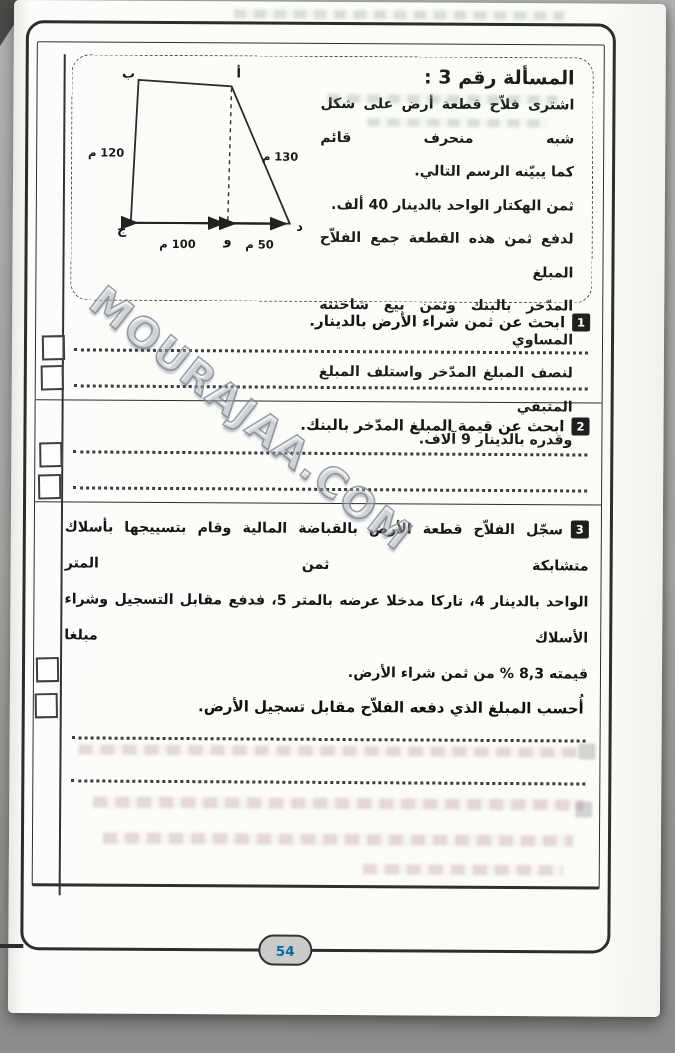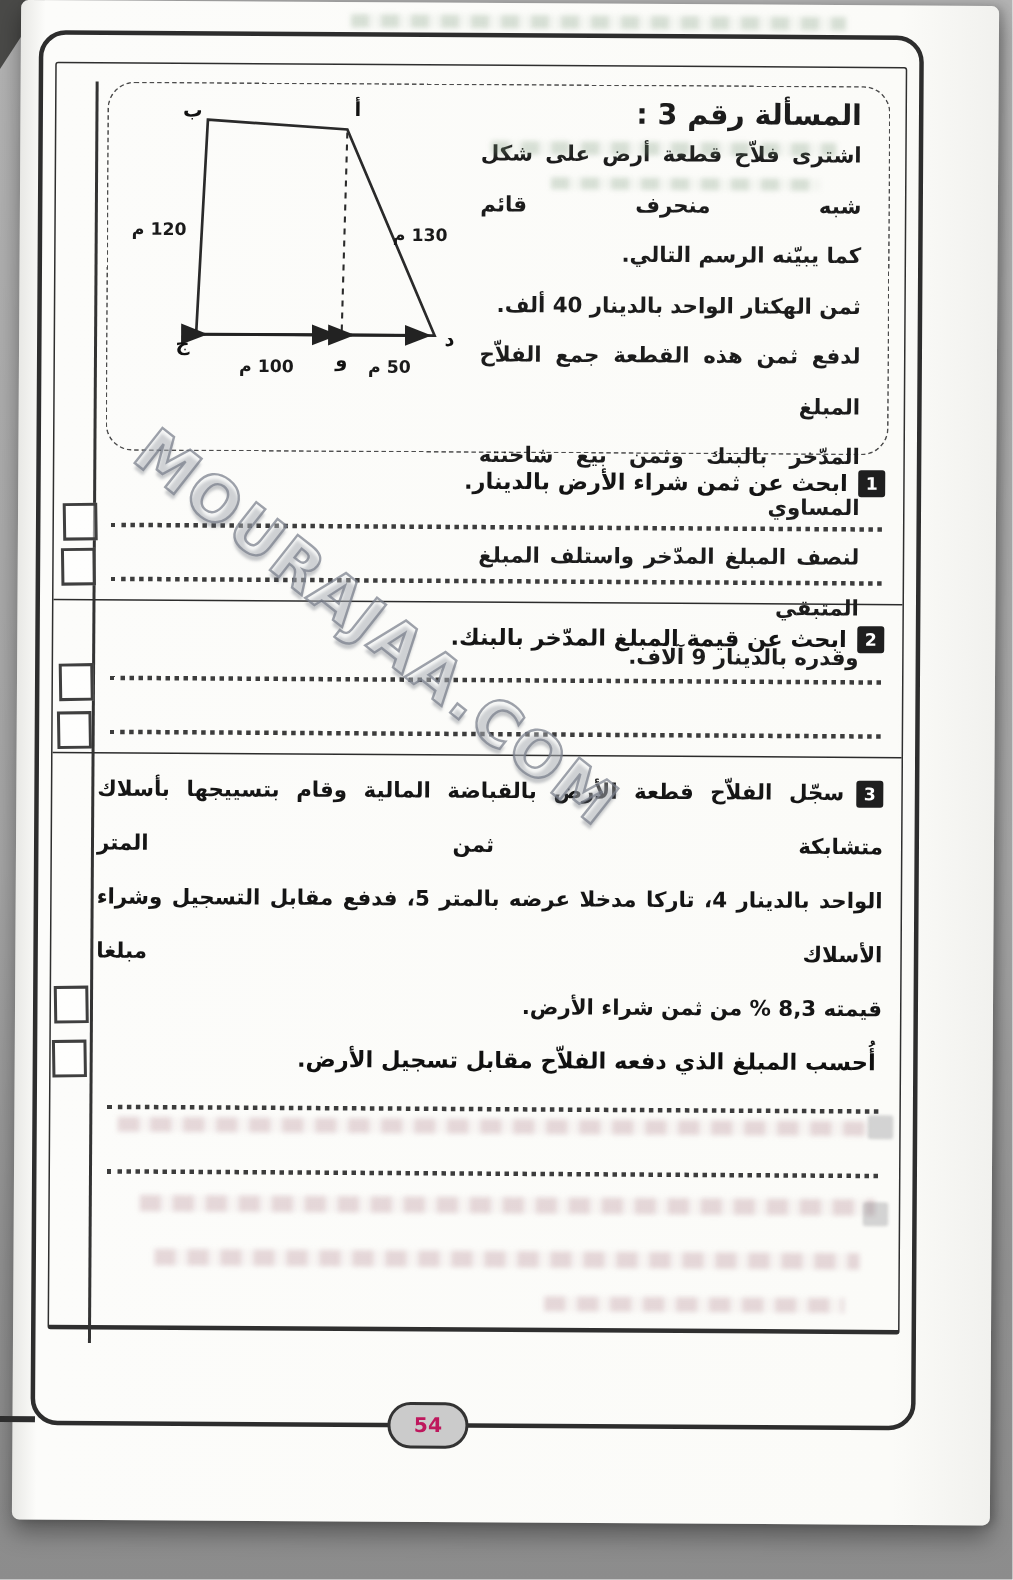--- a/index.html
+++ b/index.html
@@ -66,21 +66,21 @@
   .watermark{
     position:absolute;left:98px;top:276px;z-index:6;pointer-events:none;
     transform:rotate(38deg);transform-origin:0 0;
     font-size:41px;font-weight:800;letter-spacing:2px;white-space:nowrap;
     color:rgba(235,237,240,.28);-webkit-text-stroke:1.6px rgba(120,126,138,.72);
     text-shadow:2px 3px 2px rgba(95,100,112,.35);
   }
   
   .pill{position:absolute;left:250px;top:933px;width:54px;height:31px;z-index:3;
     background:#cbcbcb;border:2.6px solid #333;border-radius:16px;box-sizing:border-box;
-    display:flex;align-items:center;justify-content:center;font-size:13.5px;font-weight:bold;color:#be185d;}
+    display:flex;align-items:center;justify-content:center;font-size:13.5px;font-weight:bold;color:#0369a1;}
   
   .ghost{position:absolute;filter:blur(1.6px);pointer-events:none;}
   .ghost.pink{background:repeating-linear-gradient(90deg,rgba(176,130,140,.30) 0 14px,rgba(176,130,140,.06) 14px 22px);}
   .ghost.green{background:repeating-linear-gradient(90deg,rgba(120,150,120,.28) 0 12px,rgba(120,150,120,.05) 12px 20px);}
   .ghost.sq{background:rgba(120,120,125,.30);filter:blur(1px);border-radius:2px;}
   svg text{font-family:"DejaVu Sans",sans-serif;}
 </style>
 </head>
 <body>
 

